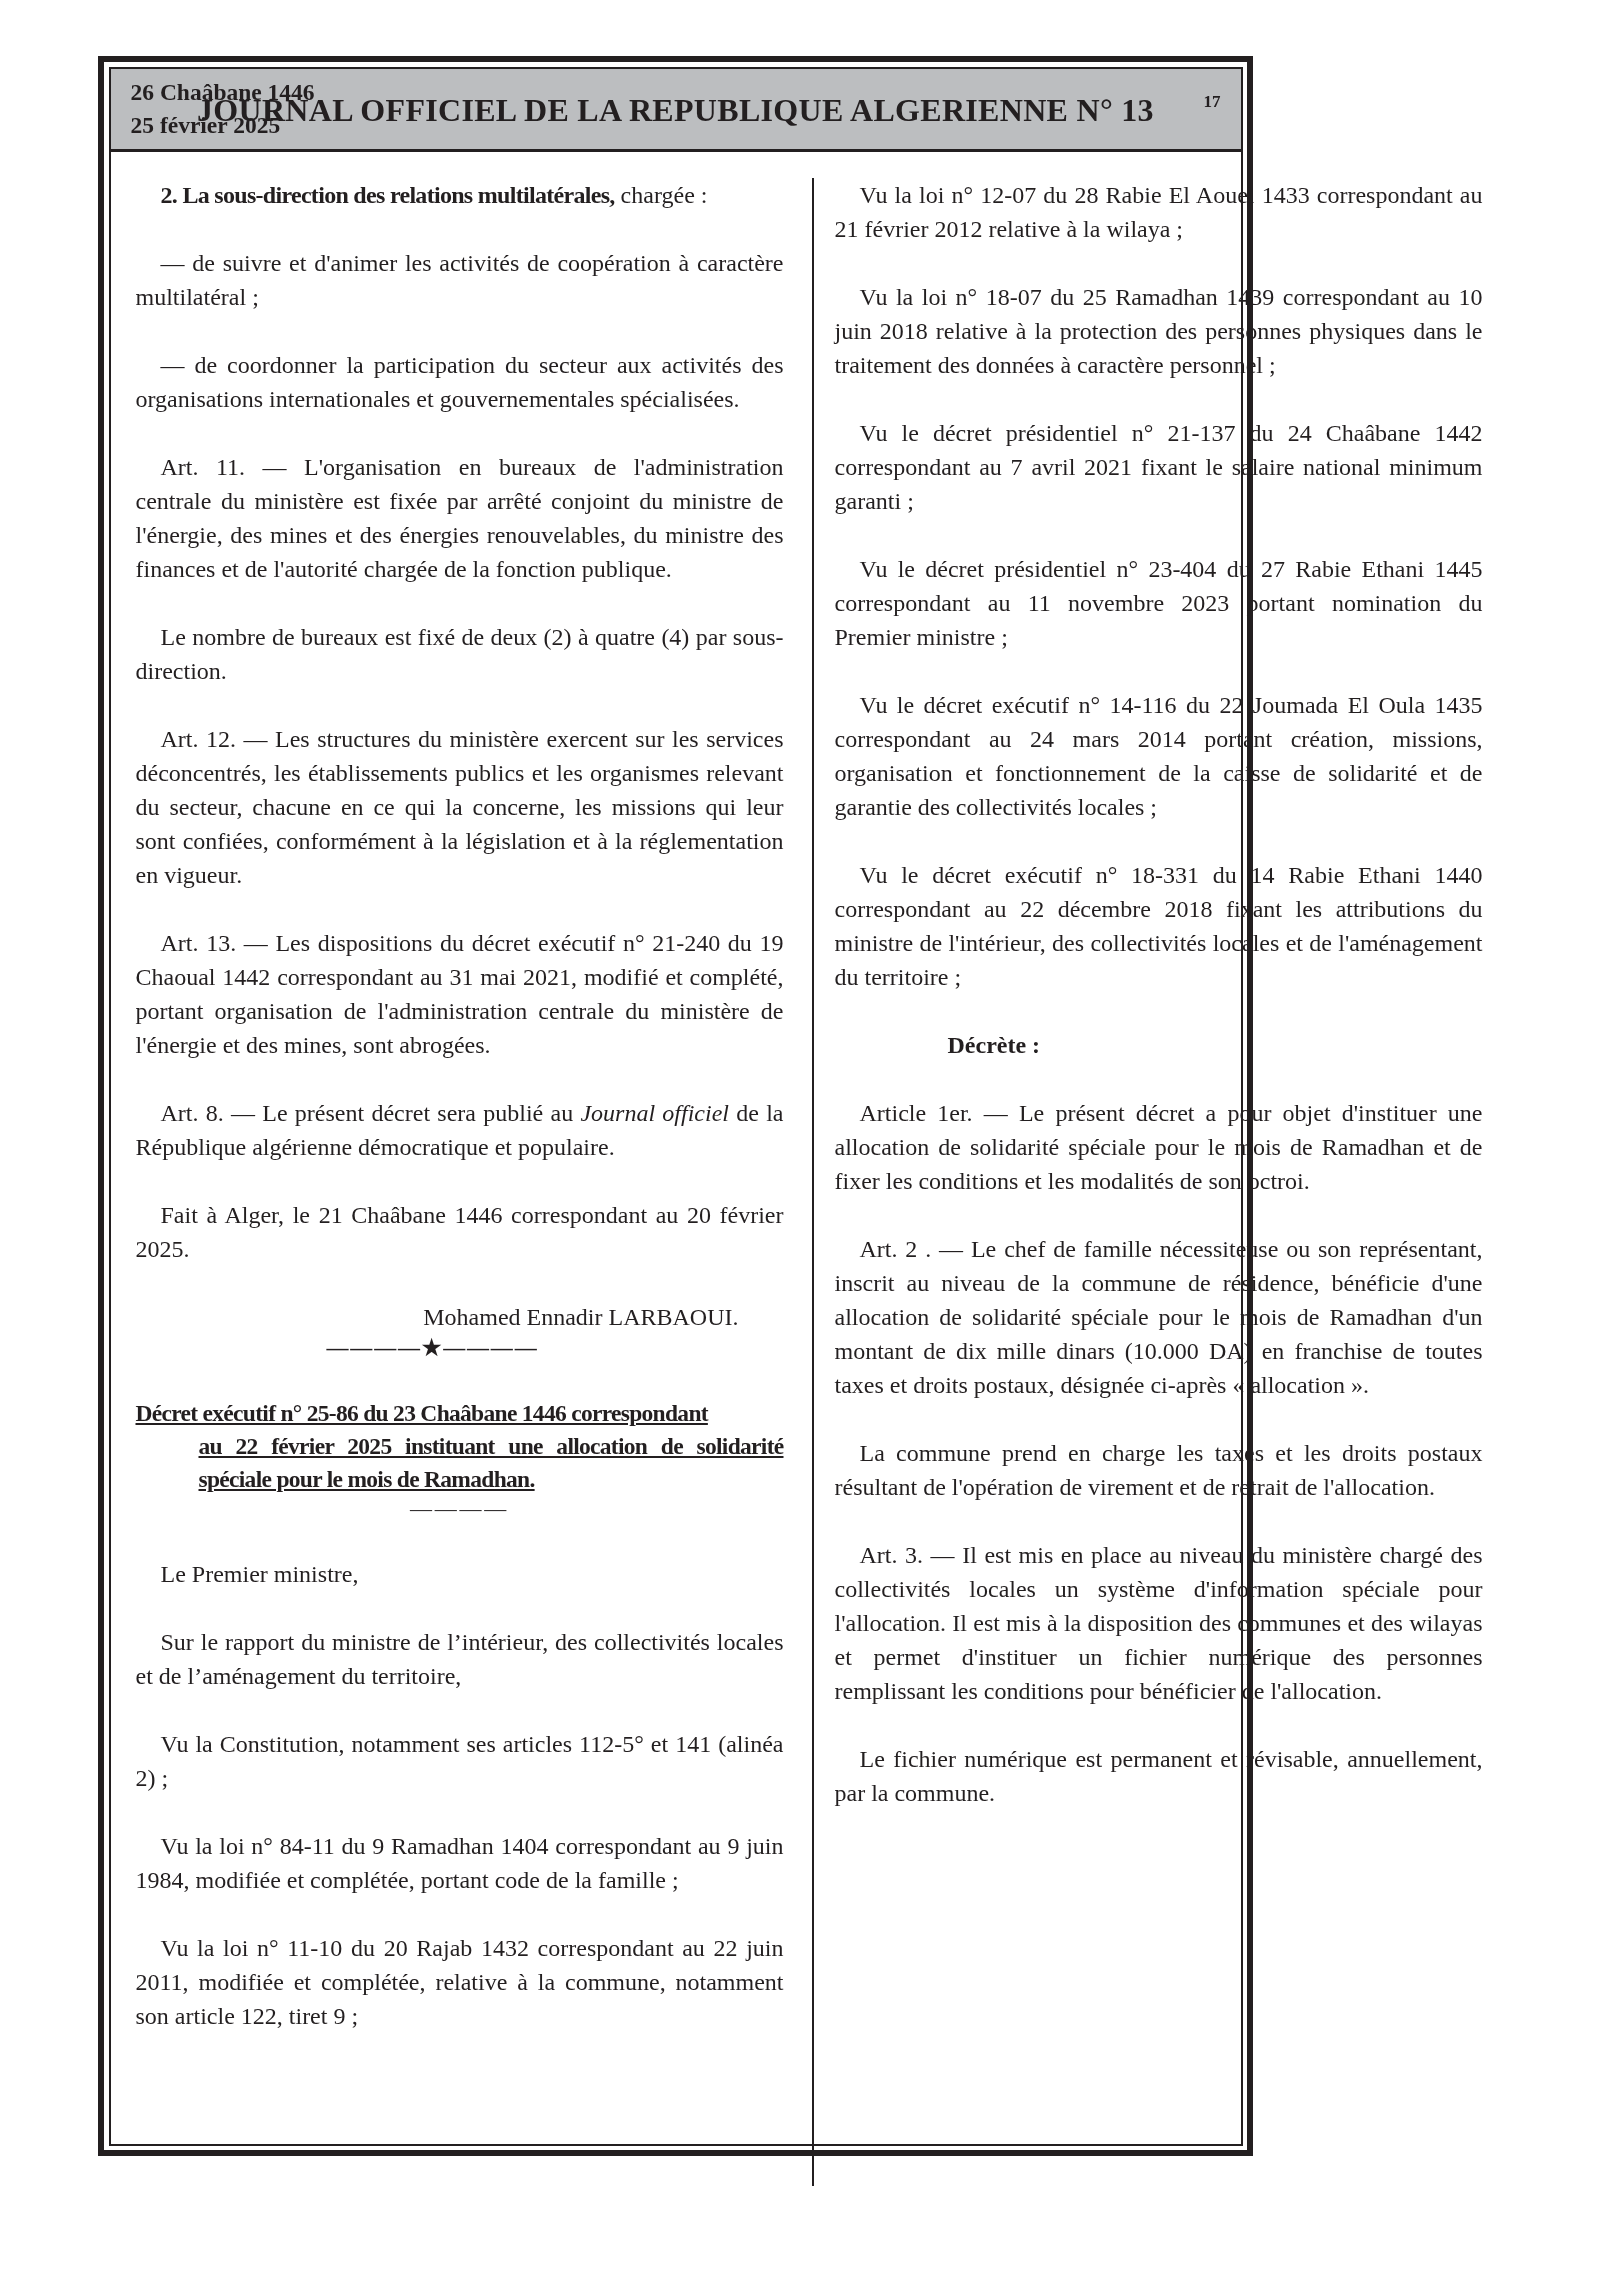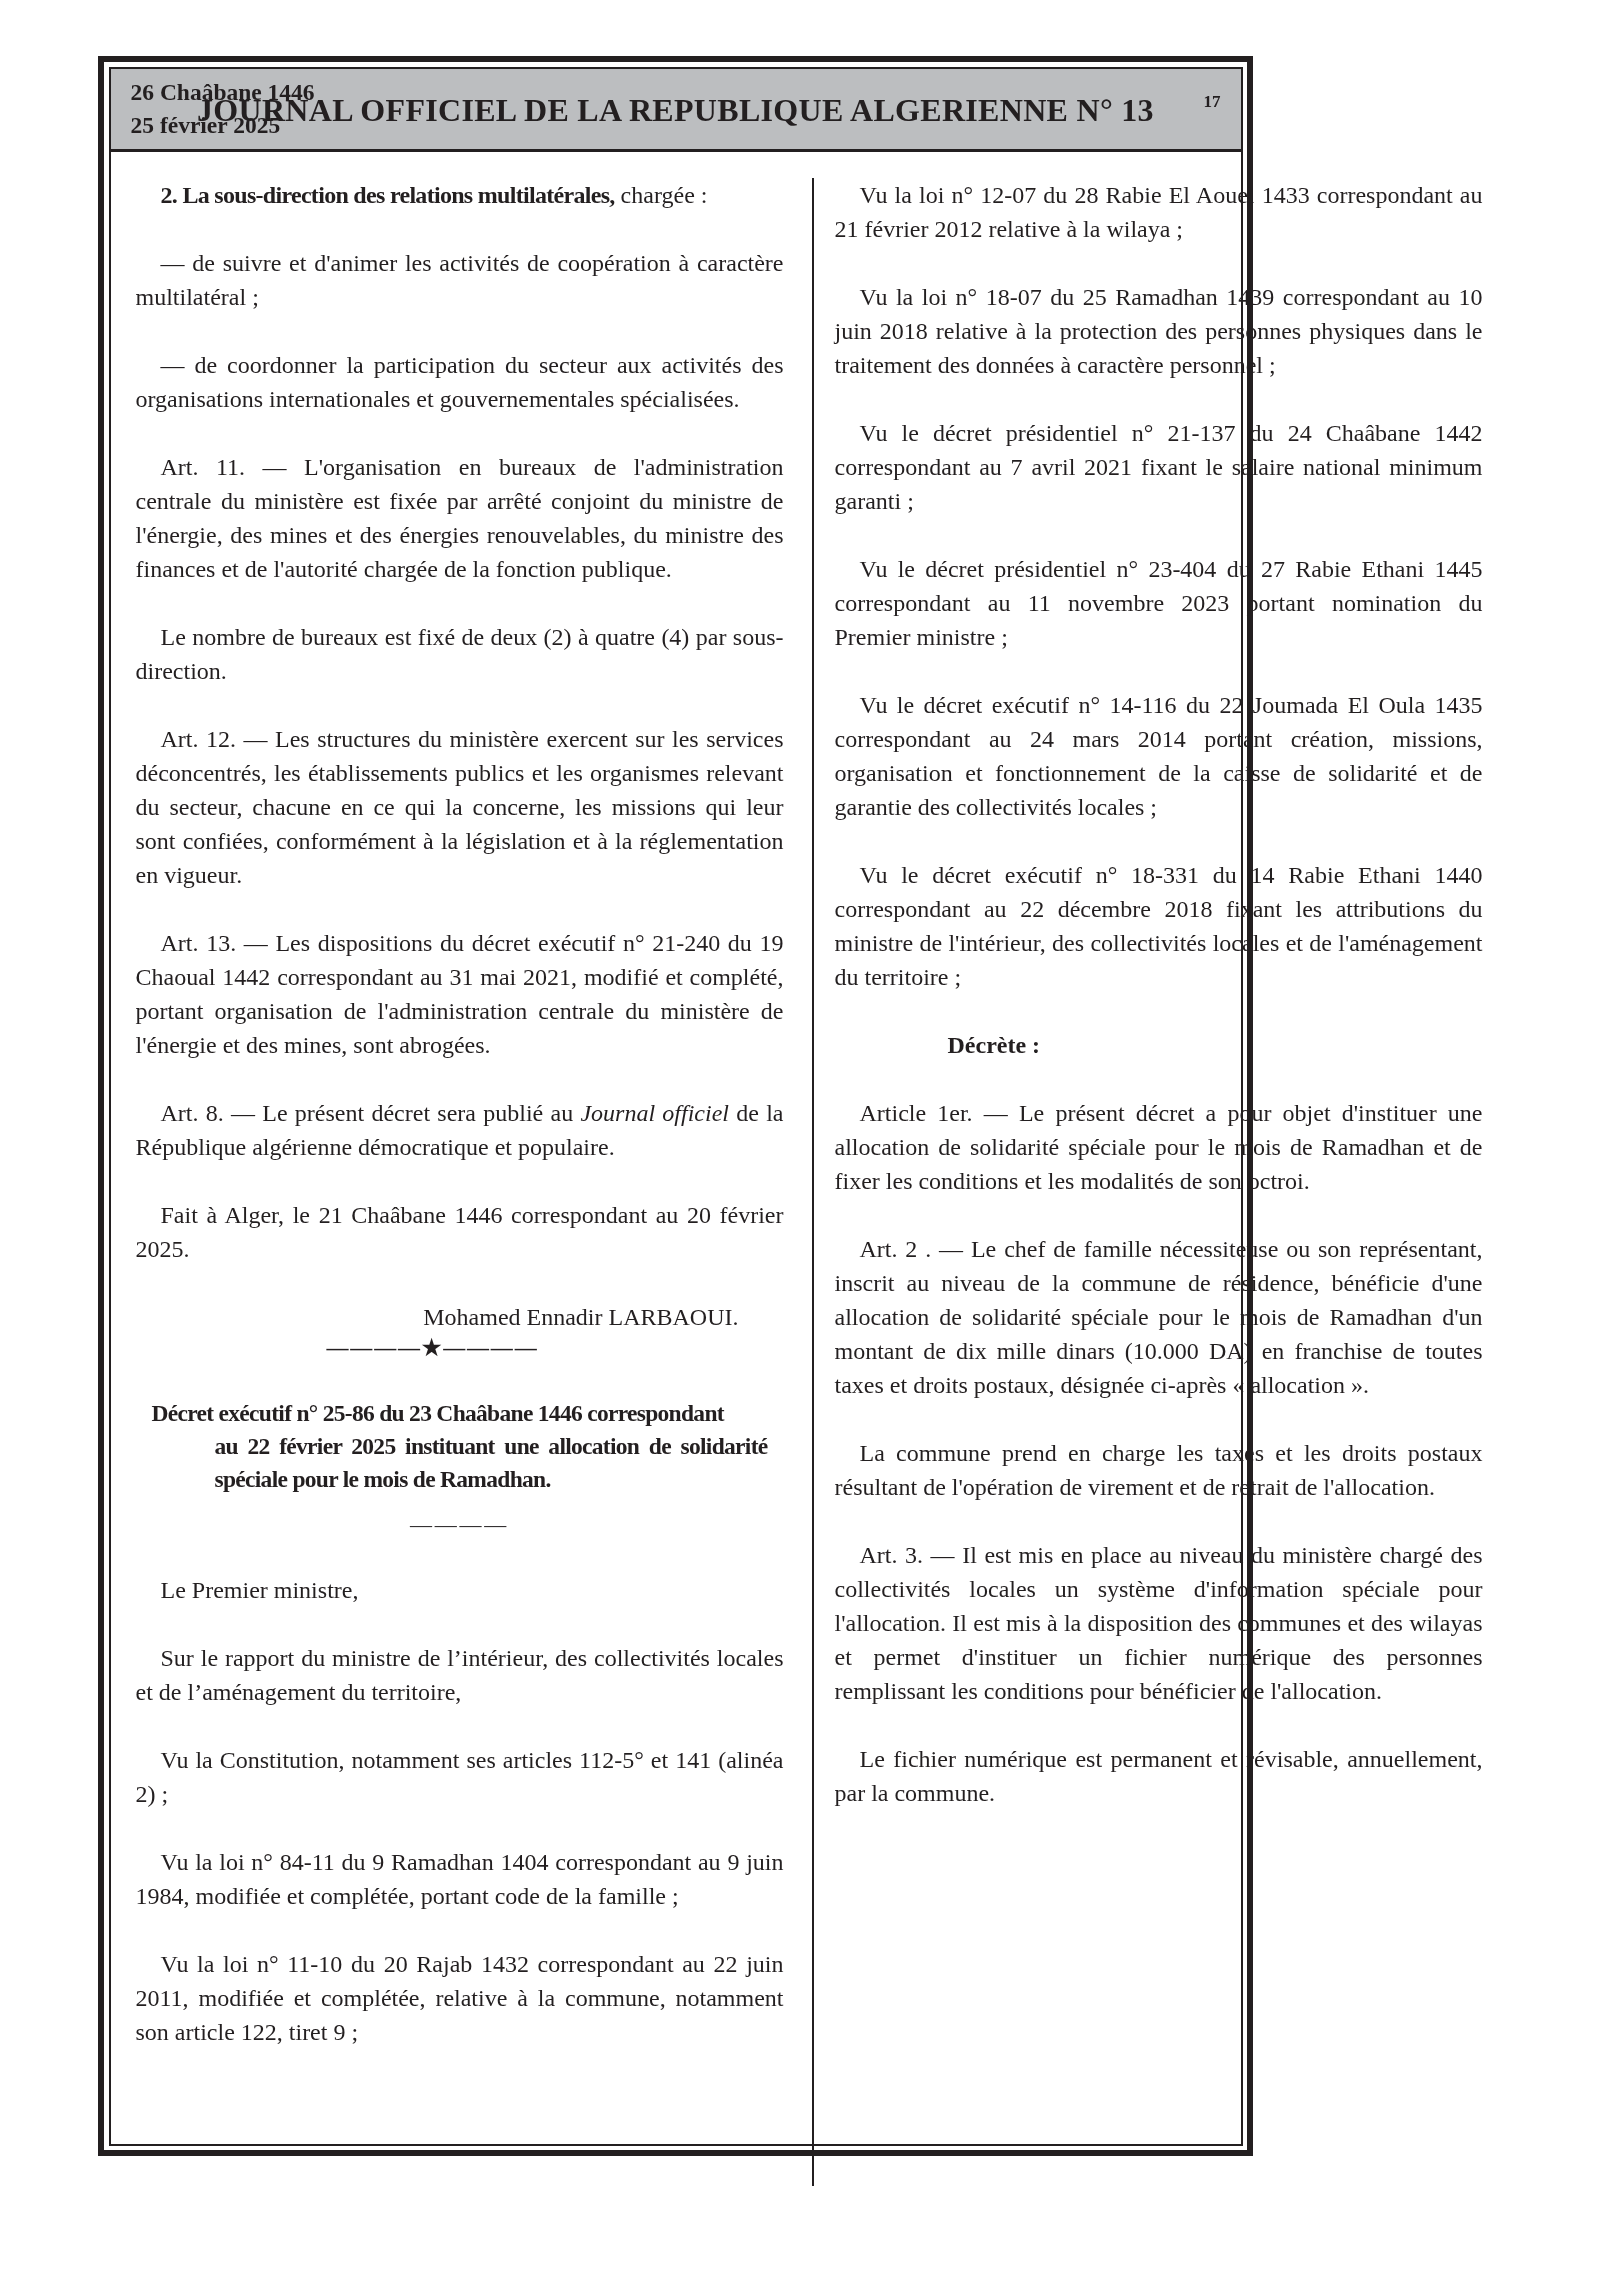--- a/index.html
+++ b/index.html
@@ -12,21 +12,21 @@
   .hdr-page { position: absolute; right: 20px; top: 23.5px; font-weight: bold; font-size: 17px; }
   .col { position: absolute; top: 109px; font-size: 24px; line-height: 34px; text-align: justify; }
   .col.left { left: 25px; width: 648px; }
   .col.right { left: 724px; width: 648px; }
   .divider { position: absolute; left: 701px; top: 109px; width: 2.7px; height: 2008px; background: #231f20; }
   .para { margin: 0 0 34px 0; text-indent: 25px; }
   .para b { font-weight: bold; letter-spacing: -0.7px; }
   .para i { font-style: italic; }
   .sig { text-align: right; padding-right: 45px; margin: 0; }
   .star-sep { text-align: center; font-weight: bold; font-size: 22px; letter-spacing: 1.8px; margin: 0 0 36px 0; line-height: 27px; padding-right: 54px; }
-  .decree-title { font-weight: bold; font-size: 23.5px; line-height: 33px; letter-spacing: -0.7px; margin: 16px; }
+  .decree-title { font-weight: bold; font-size: 23.5px; line-height: 33px; letter-spacing: -0.7px; margin: 0; text-decoration: underline; }
   .decree-title .l1 { display: block; }
   .decree-title .l2 { display: block; padding-left: 63px; }
   .dash-sep { text-align: center; font-size: 22px; letter-spacing: 2.7px; margin: 0 0 36px 0; line-height: 25px; }
   .decrete { text-align: left; padding-left: 113px; font-weight: bold; margin: 0 0 34px 0; }
 </style>
 </head>
 <body>
 
 <div class="frame-outer">
   <div class="frame-inner">

